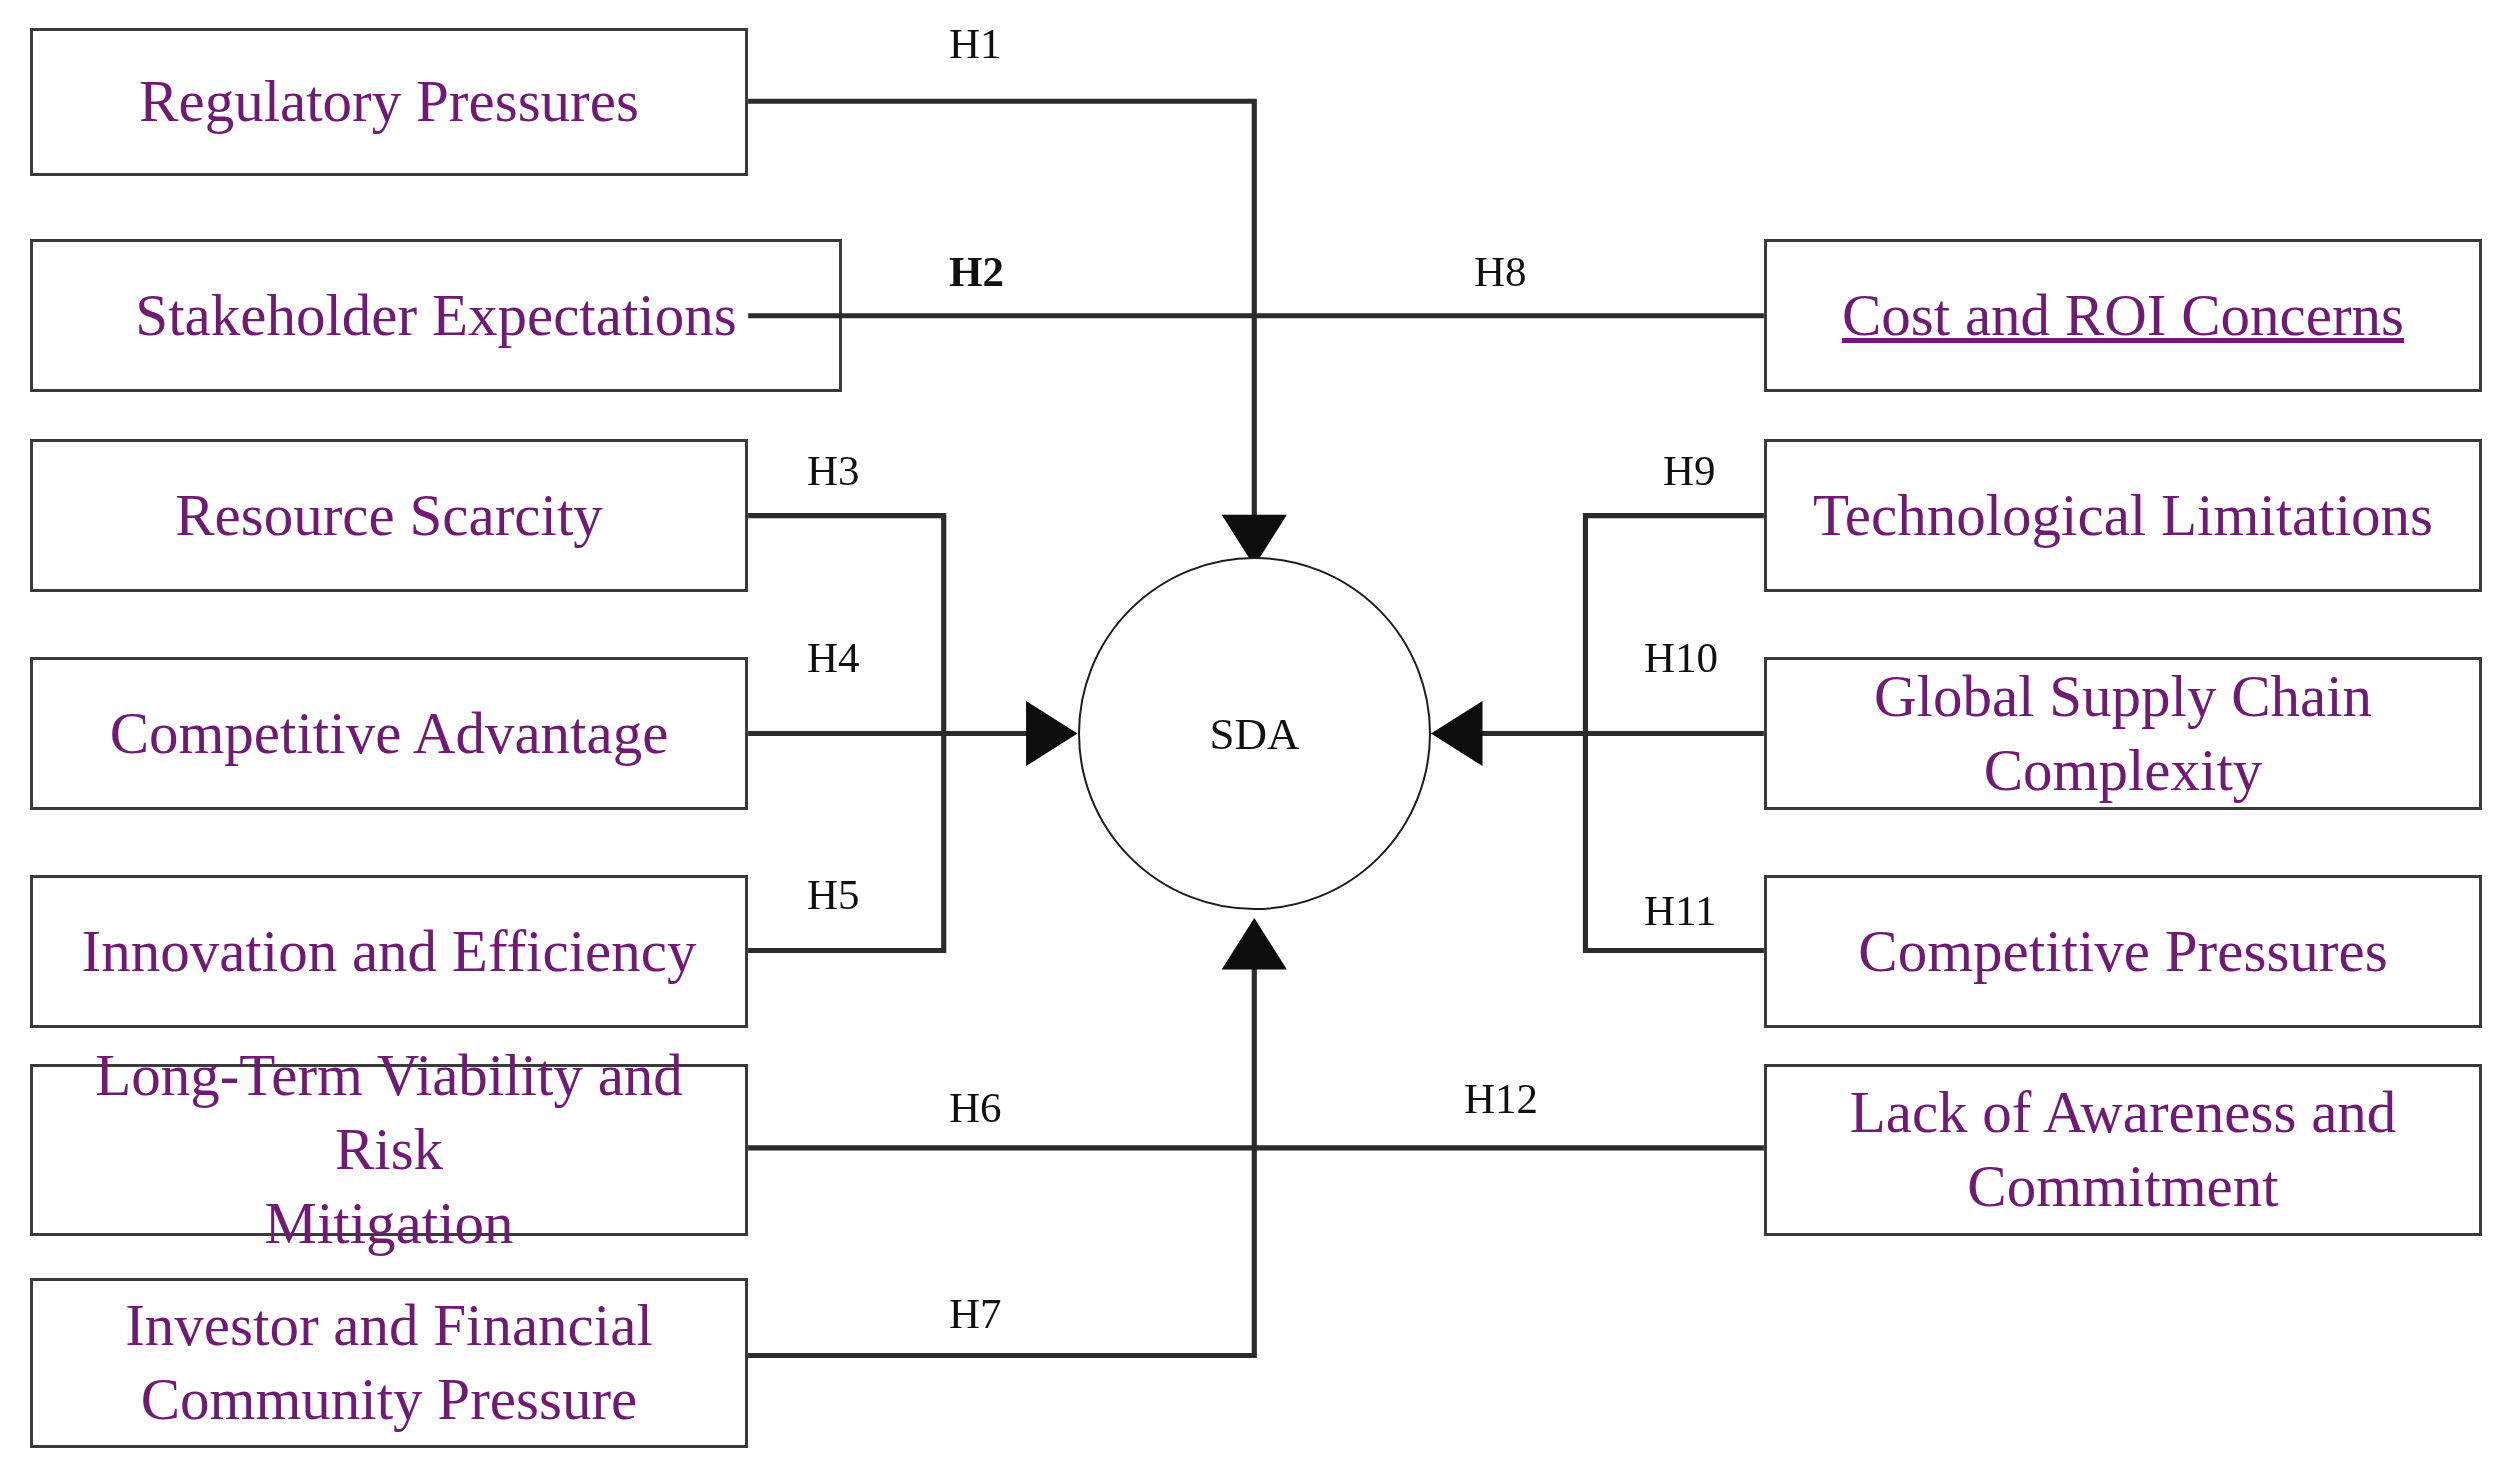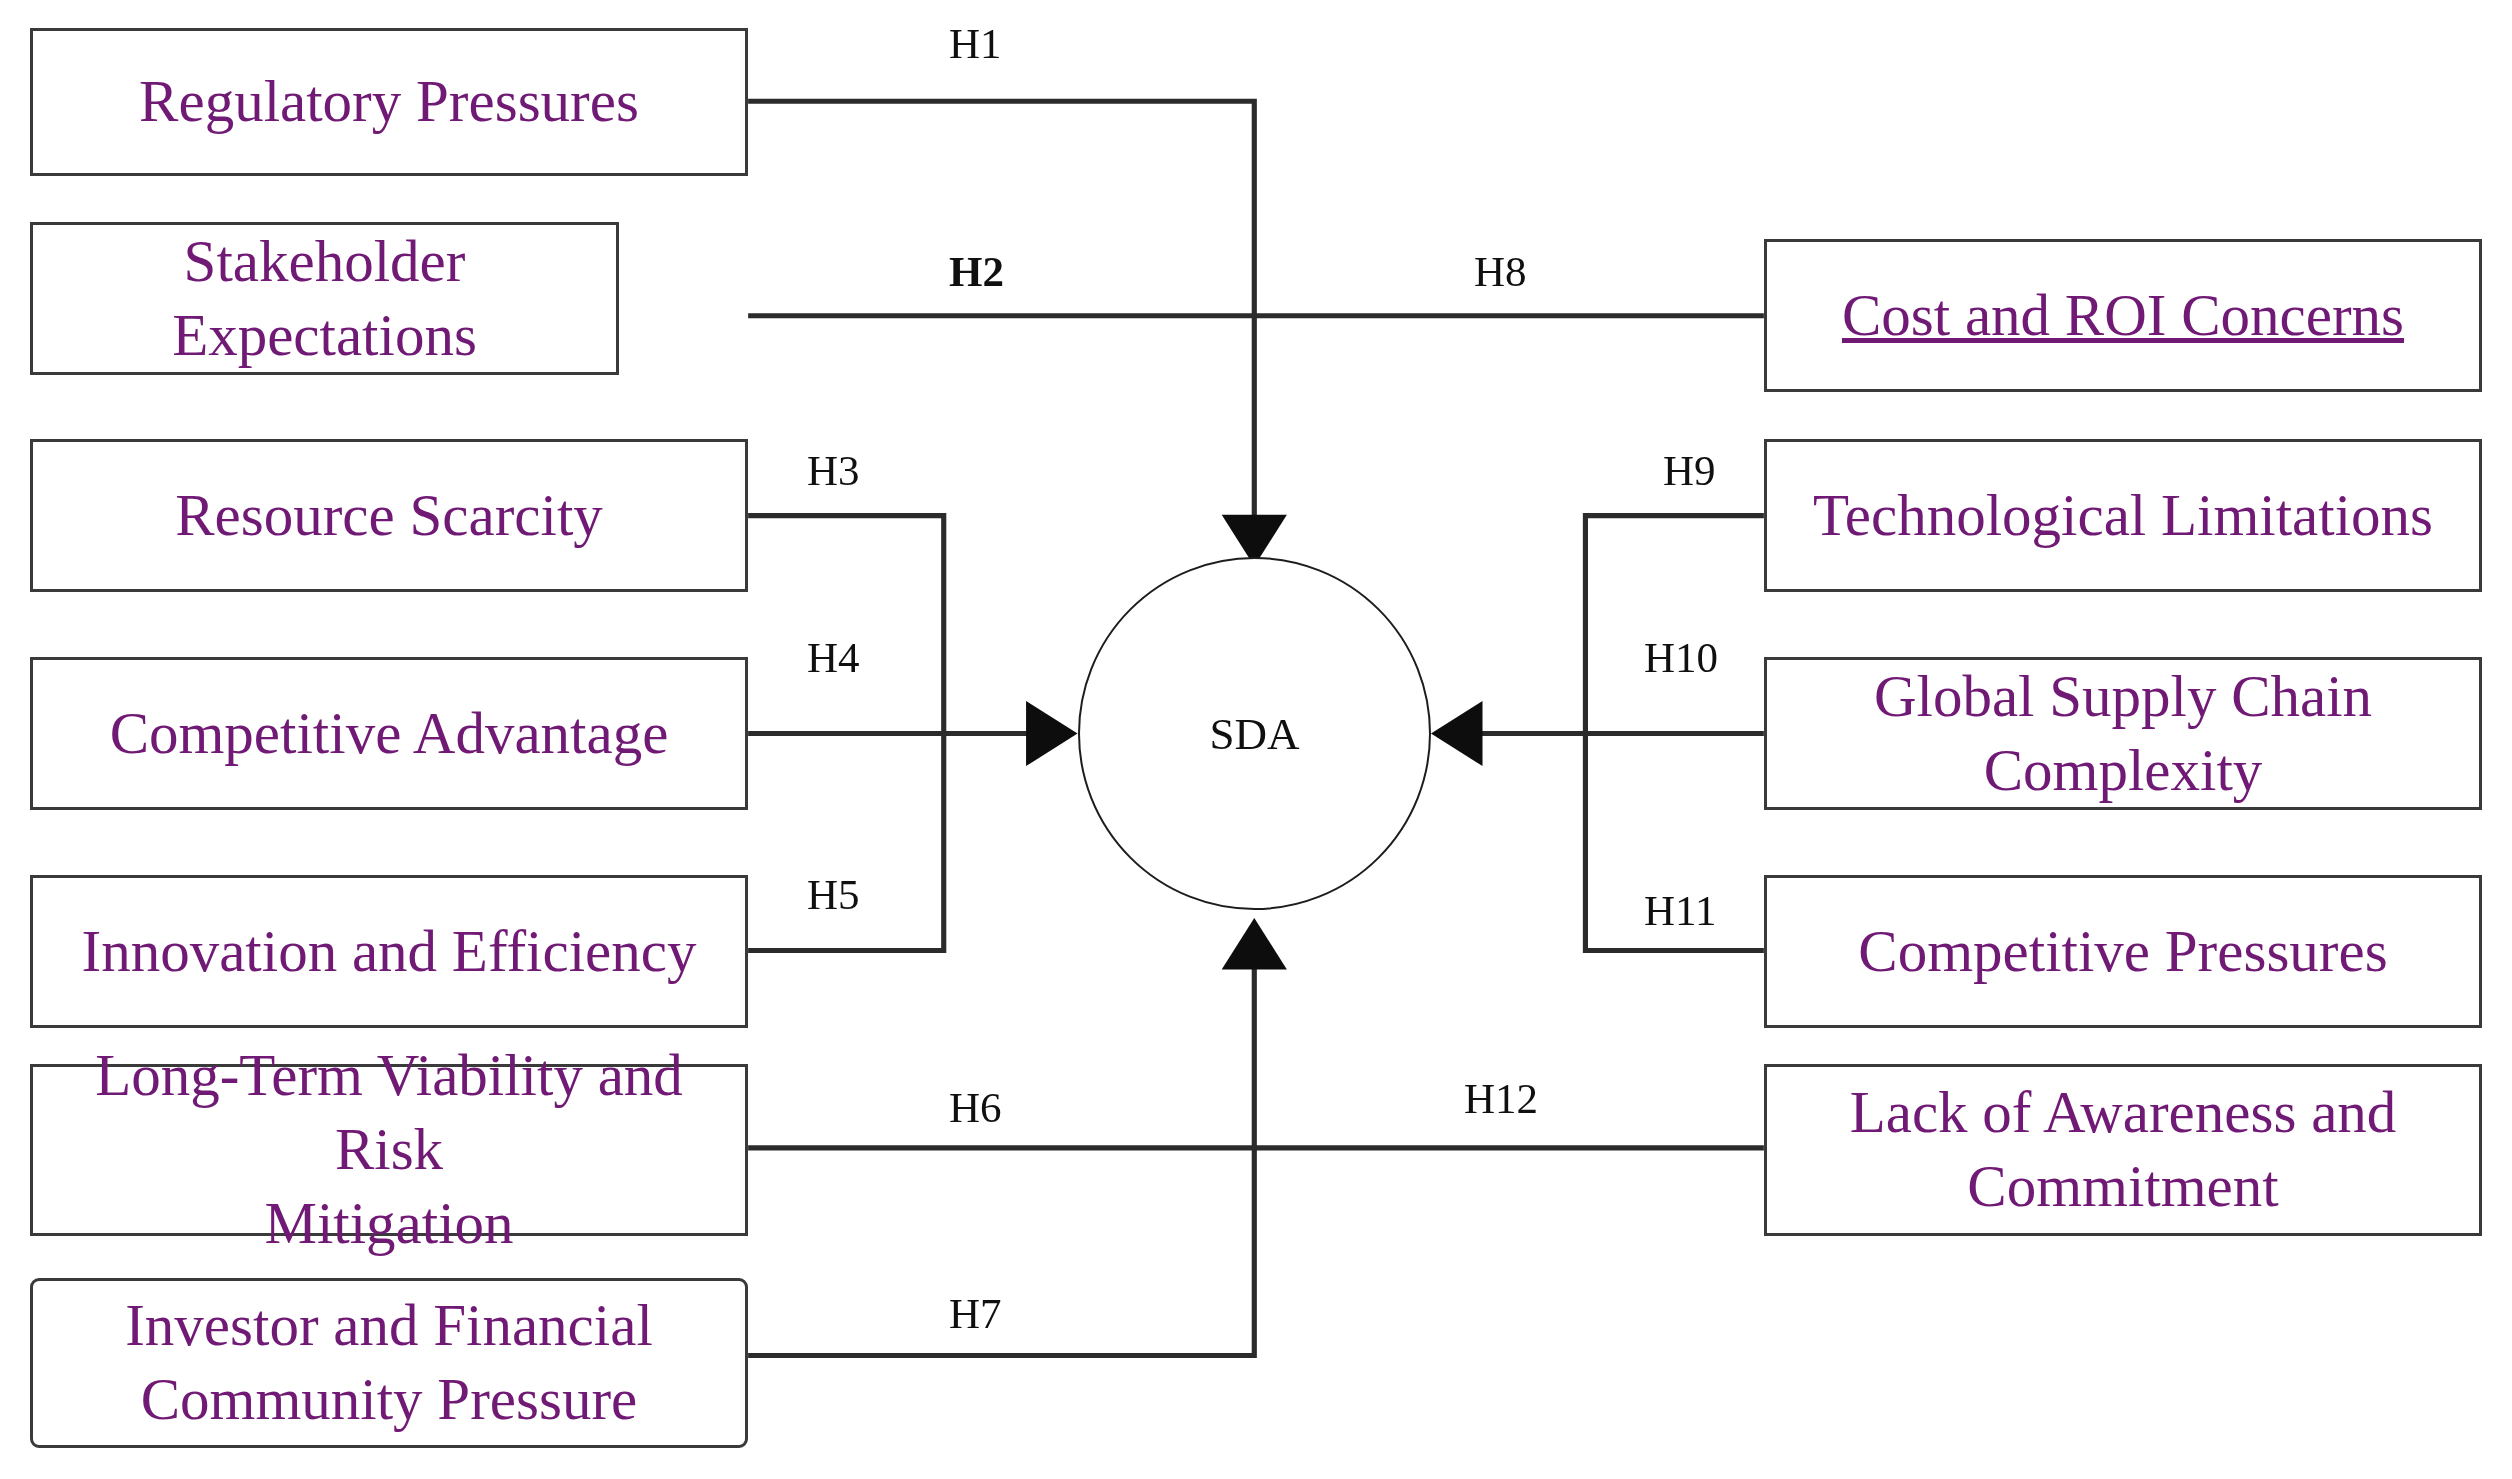--- a/index.html
+++ b/index.html
@@ -79,32 +79,32 @@
 
     <line x1="872" y1="1338" x2="2056" y2="1338"></line>
 
     <path d="M872 1580 L1462 1580 L1462 1100"></path>
     <polygon points="1462,1070 1424,1130 1500,1130"></polygon>
 
   </svg>
 
   <div class="node" style="left:30px;top:27.5px;width:718px;height:148px;">Regulatory Pressures</div>
 
-  <div class="node" style="left:30px;top:222px;width:589px;height:153px;">Stakeholder Expectations</div>
+  <div class="node" style="left:30px;top:239px;width:812px;height:153px;">Stakeholder Expectations</div>
 
   <div class="node" style="left:30px;top:439px;width:718px;height:153px;">Resource Scarcity</div>
 
   <div class="node" style="left:30px;top:657px;width:718px;height:153px;">Competitive Advantage</div>
 
   <div class="node" style="left:30px;top:875px;width:718px;height:153px;">Innovation and Efficiency</div>
 
   <div class="node" style="left:30px;top:1064px;width:718px;height:172px;">Long-Term Viability and Risk
 Mitigation</div>
 
-  <div class="node" style="left:30px;top:1278px;width:718px;height:170px;border-radius:9px;">Investor and Financial
+  <div class="node" style="left:30px;top:1278px;width:718px;height:170px;">Investor and Financial
 Community Pressure</div>
 
   <div class="node" style="left:1764px;top:239px;width:718px;height:153px;text-decoration:underline;">Cost and ROI Concerns</div>
 
   <div class="node" style="left:1764px;top:439px;width:718px;height:153px;">Technological Limitations</div>
 
   <div class="node" style="left:1764px;top:657px;width:718px;height:153px;">Global Supply Chain
 Complexity</div>
 
   <div class="node" style="left:1764px;top:875px;width:718px;height:153px;">Competitive Pressures</div>

